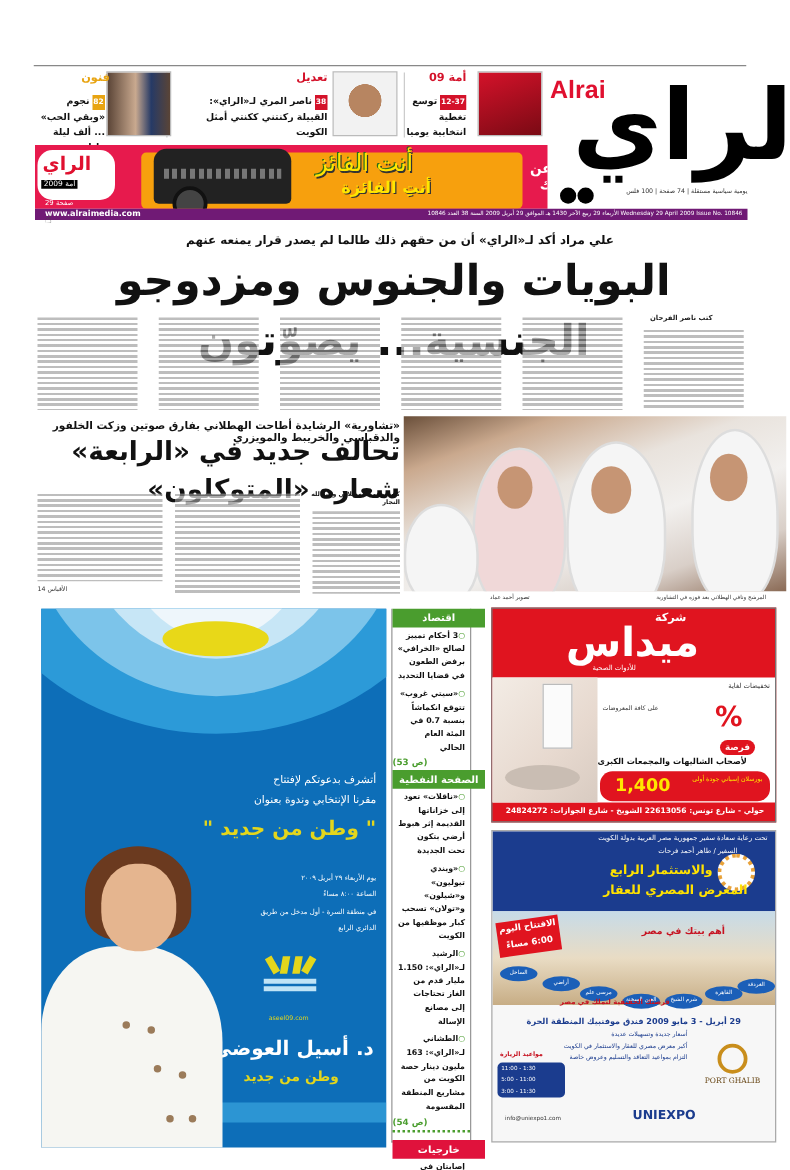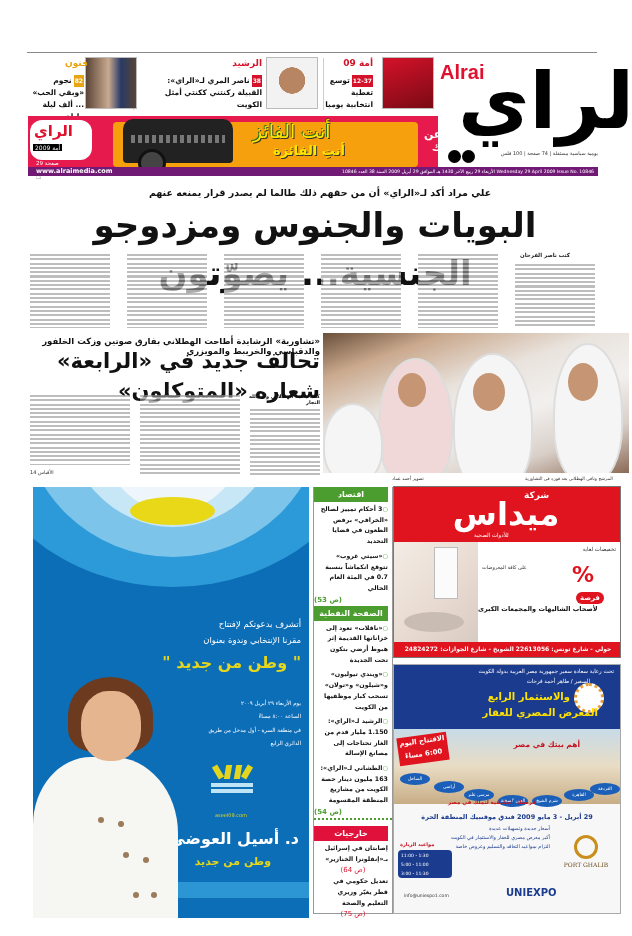--- a/index.html
+++ b/index.html
@@ -74,21 +74,21 @@
   .adL .site{position:absolute;left:182px;top:325px;font-size:5px;color:#e3d61c}
   .adL .name{position:absolute;right:10px;top:342px;font-size:16px;font-weight:bold;color:#fff;direction:rtl}
   .adL .tag{position:absolute;right:38px;top:368px;font-size:11px;font-weight:bold;color:#e3d61c;direction:rtl}
   .adL .strip{position:absolute;left:0;top:395px;width:276px;height:16px;background:#2c95d3}
   .adL .woman{position:absolute;left:0;top:190px;width:145px;height:241px}
   .adL .hair{position:absolute;left:35px;top:0;width:85px;height:75px;border-radius:50% 50% 30% 30%;background:#6b3a1f}
   .adL .face{position:absolute;left:48px;top:14px;width:60px;height:70px;border-radius:45%;background:#e5b58f}
   .adL .coat{position:absolute;left:0;top:80px;width:145px;height:170px;border-radius:40% 45% 0 0;background:#f6f6f2}
   .adL .btn{position:absolute;width:6px;height:6px;border-radius:50%;background:#9b7b5a}
   
-  .idx{left:313px;top:487px;width:80px;height:427px;border:1px solid #999;border-top:none}
+  .idx{left:313px;top:487px;width:64px;height:427px;border:1px solid #999;border-top:none}
   .idx .hd{width:74px;height:15px;color:#fff;font-size:8px;font-weight:bold;text-align:center;line-height:15px}
   .idx .green{background:#4a9d2e}
   .idx .red{background:#e0123c}
   .idx .it{font-size:6.3px;line-height:10.7px;padding:2px 4px;direction:rtl;text-align:right;font-weight:bold;color:#111}
   .idx .it .b{color:#4a9d2e}
   .idx .pg{color:#4a9d2e;font-weight:bold;font-size:7px}
   .idx .pgr{text-align:center;color:#d4122a;font-weight:normal;font-size:7px}
   .idx .dotsep{height:2px;border-bottom:2px dotted #4a9d2e;margin:2px 0}
   
   .adM{left:393px;top:486px;width:228px;height:172px;background:#e0141f;border:1px solid #777}
@@ -144,21 +144,21 @@
 <div class="abs mast-info rtl">يومية سياسية مستقلة | 74 صفحة | 100 فلس</div>
 
 <div class="abs teaser" style="left:325px;width:110px">
   <div class="thumb" style="left:57px;background:linear-gradient(160deg,#d4122a,#7a0a14)"></div>
   <div class="sec" style="right:62px">أمة 09</div>
   <div class="txt" style="right:62px;width:50px"><span class="pg">12-37</span><span>توسع تغطية انتخابية يوميا</span></div>
 </div>
 <div class="abs vsep" style="left:323px"></div>
 <div class="abs teaser" style="left:138px;width:180px">
   <div class="thumb" style="left:128px;background:radial-gradient(circle at 50% 45%,#b78561 0 35%,#f2f2f2 36%)"></div>
-  <div class="sec" style="right:56px">الرشيد</div>
+  <div class="sec" style="right:56px">تعديل</div>
   <div class="txt" style="right:56px;width:120px"><span class="pg">38</span><span>ناصر المري لـ«الراي»: القبيلة ركنتني ككنتي أمثل الكويت</span></div>
 </div>
 <div class="abs vsep" style="left:133px"></div>
 <div class="abs teaser" style="left:30px;width:100px">
   <div class="thumb" style="left:55px;background:linear-gradient(90deg,#5a4436,#c9a98f 45%,#263a66 70%,#5a4436)"></div>
   <div class="sec" style="left:35px;color:#e8a412">فنون</div>
   <div class="txt" style="left:0;width:54px"><span class="pg" style="background:#e8a412">82</span><span>نجوم «وبقي الحب» ... ألف ليلة وليلة</span></div>
 </div>
 
 <div class="abs banner">
@@ -275,20 +275,24 @@
   <div class="white">
     <div class="tile">
         <div class="mirror"></div>
         <div class="tub"></div>
       </div>
     <div class="disc">تخفيضات لغاية</div>
     <div class="on">على كافة المعروضات</div>
     <div class="sign">%</div>
     <div class="chance">فرصة</div>
     <div class="owners">لأصحاب الشاليهات والمجمعات الكبرى</div>
+    <div class="pill">
+      <span class="price">1,400</span>
+      <span class="pdesc">بورسلان إسباني جودة أولى</span>
+    </div>
   </div>
   <div class="addr">حولي - شارع تونس: 22613056 الشويخ - شارع الجوازات: 24824272</div>
 </div>
 
 <div class="abs adE">
   <div class="top"></div>
   <div class="logoh"></div>
   <div class="t1">تحت رعاية سعادة سفير جمهورية مصر العربية بدولة الكويت</div>
   <div class="t2">السفير / طاهر أحمد فرحات</div>
   <div class="t3">والاستثمار الرابع</div>

